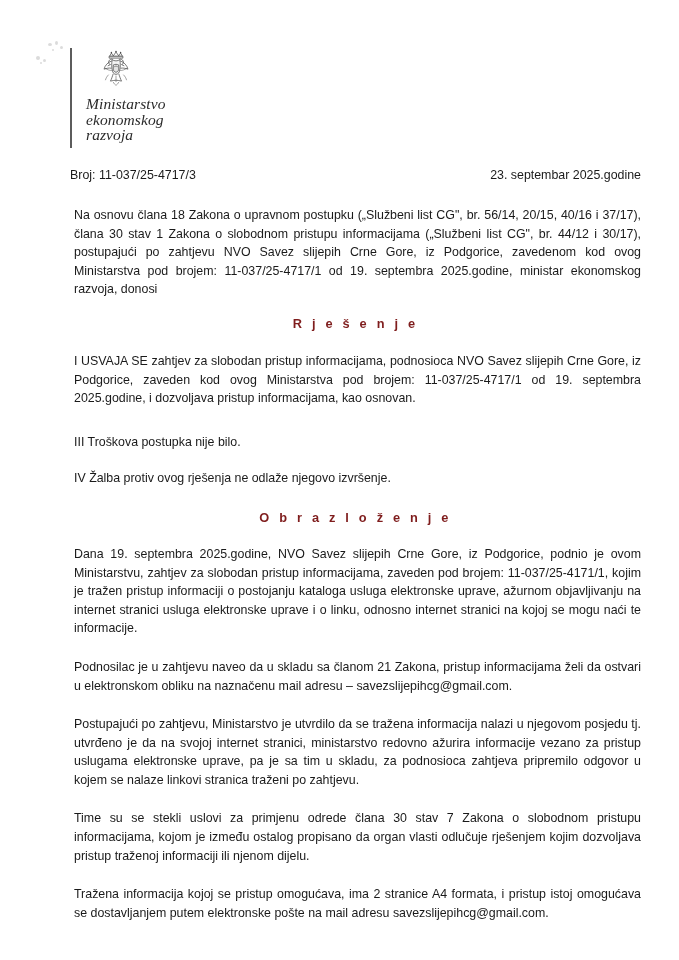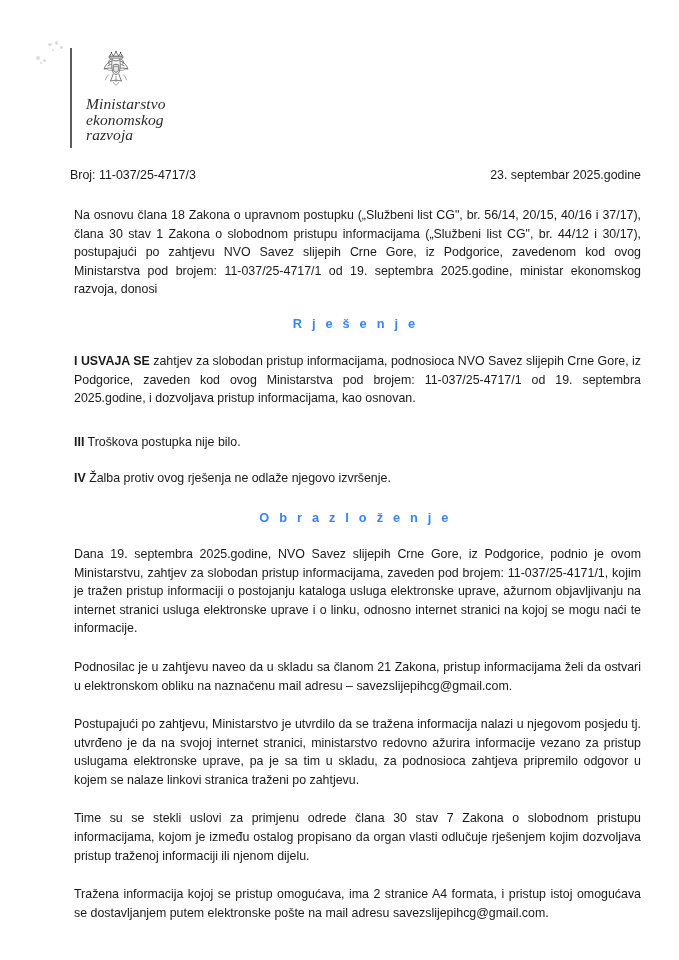--- a/index.html
+++ b/index.html
@@ -127,29 +127,29 @@
   p.para {
     margin: 0 0 13px 4px;
     font-size: 12.4px;
     line-height: 18.6px;
     text-align: justify;
     text-justify: inter-word;
     color: #1a1a1a;
   }
   p.tight { margin-bottom: 11px; }
 
-  .lead { font-weight: bold; }
+  .lead { font-weight: normal; }
 
   h2.center-head {
     margin: 14px 0 17px 0;
     text-align: center;
     font-size: 12.8px;
     font-weight: bold;
     letter-spacing: 3.2px;
-    color: #3b82f6;
+    color: #7f1d1d;
   }
   h2.head-rjesenje { margin: 17px 0 21px 0; }
   h2.head-obraz    { margin: 22px 0 20px 0; }
 
   .gap-sm { height: 7px; }
 </style>
 </head>
 <body>
 
 <div class="page">

